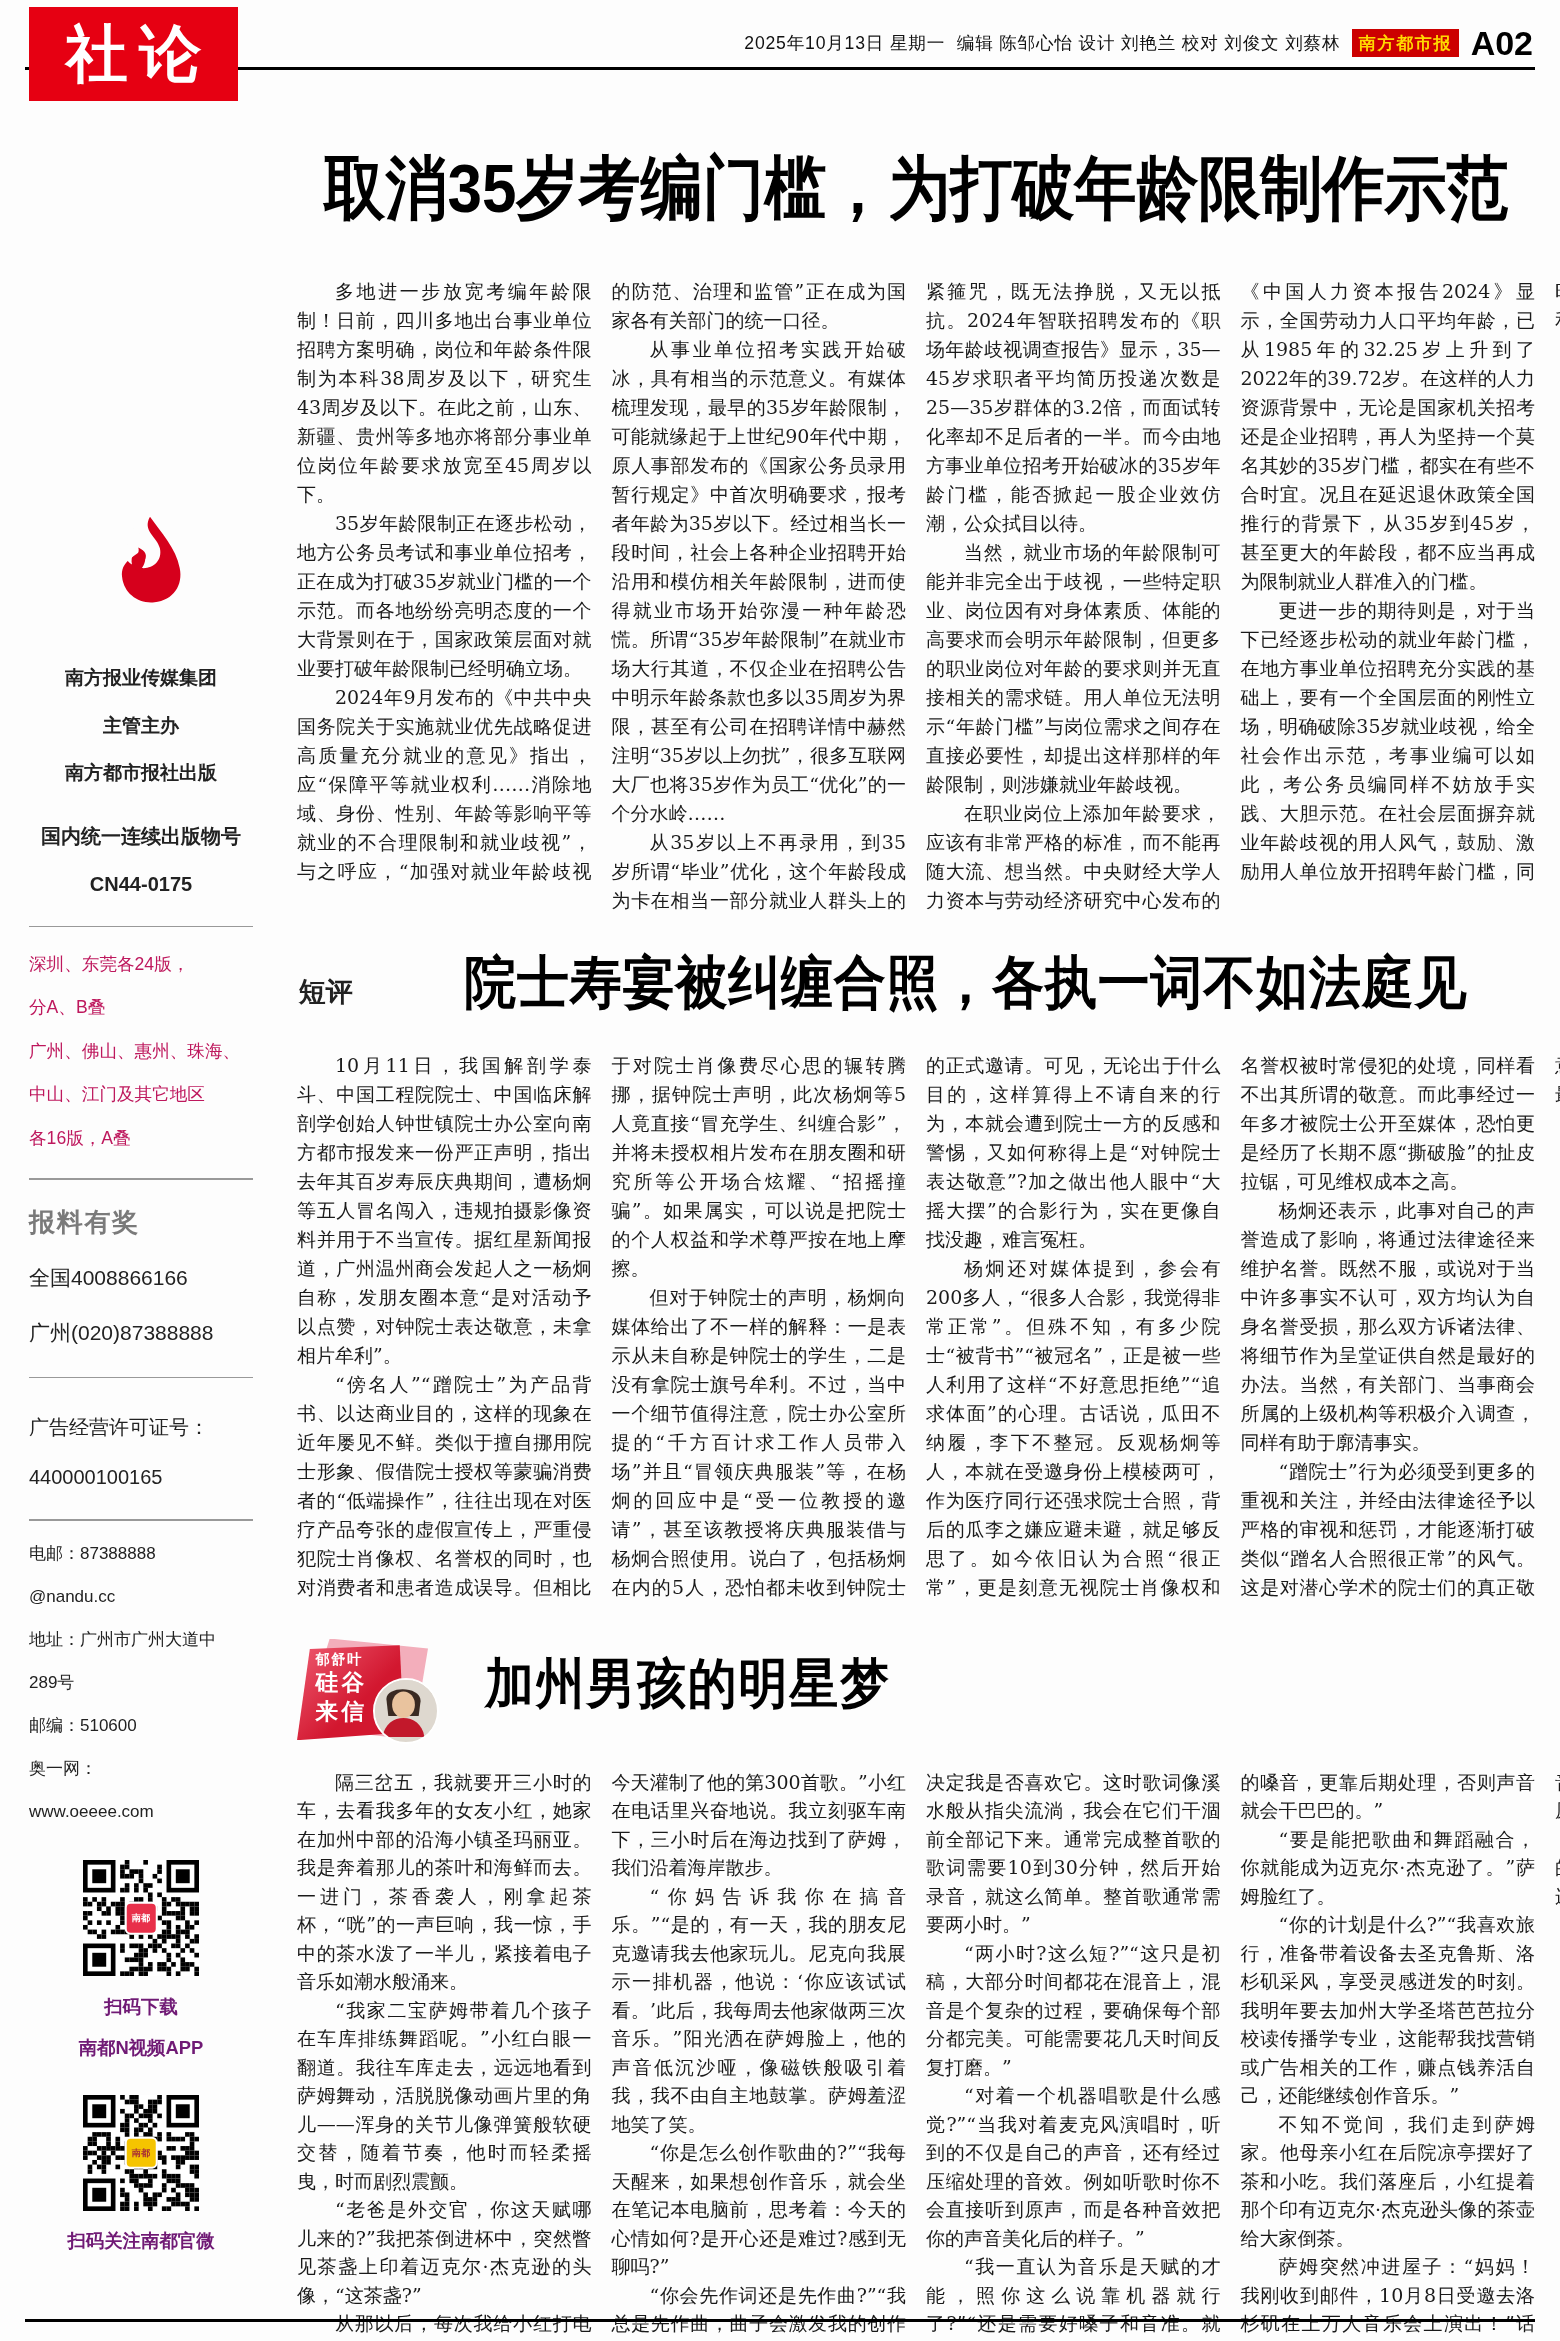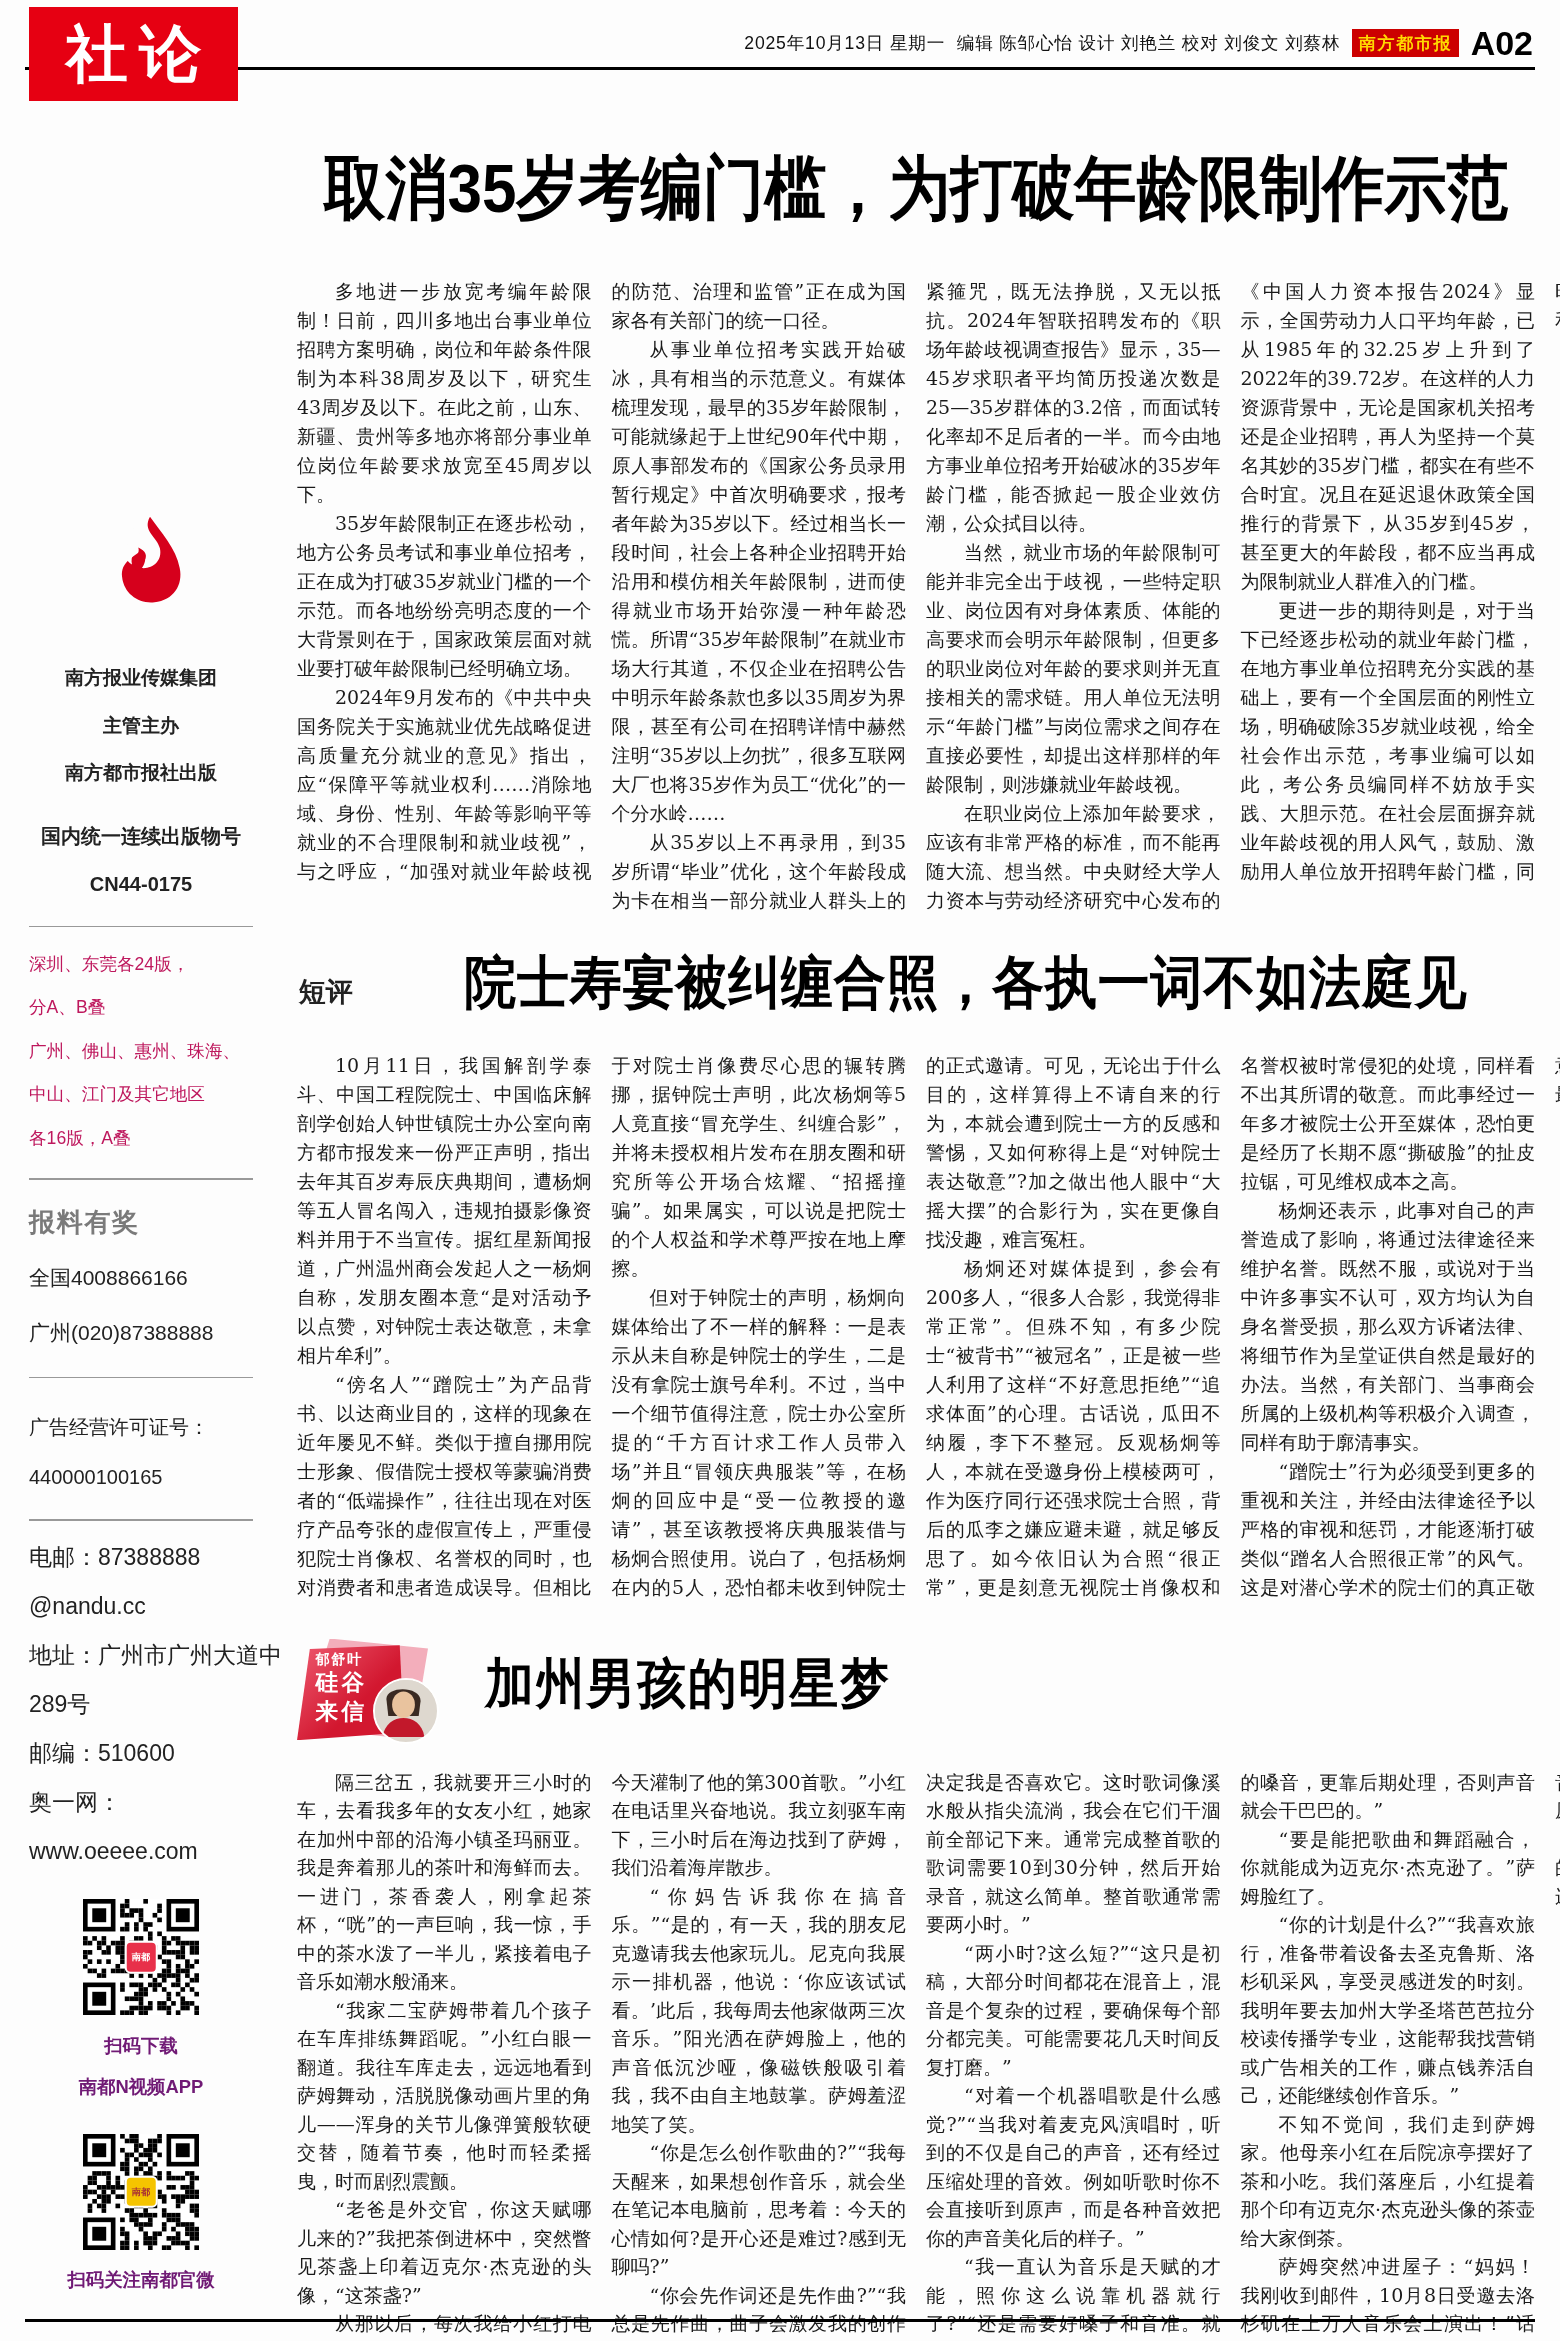--- a/index.html
+++ b/index.html
@@ -18,21 +18,21 @@
   .sidebar{position:absolute;left:29px;top:515px;width:224px;}
   .flame{display:block;margin:0 auto;width:94px;height:99px;}
   .sb-center{text-align:center;}
   .publisher{margin-top:50px;font-size:19px;font-weight:700;line-height:28.5px;color:#222;}
   .issn{margin-top:34px;font-size:20px;font-weight:700;line-height:28.5px;color:#222;}
   .sb-div{margin-top:27px;height:1.7px;background:#999;}
   .editions{margin-top:23.5px;font-size:17.6px;line-height:26px;color:#be185d;font-weight:500;white-space:nowrap;}
   .tips-title{margin-top:25px;font-size:26px;font-weight:900;color:#7a7a7a;letter-spacing:1.7px;}
   .phones{margin-top:11.7px;font-size:21px;line-height:34px;color:#222;font-weight:500;white-space:nowrap;}
   .license{margin-top:34px;font-size:20px;line-height:30px;color:#222;font-weight:500;white-space:nowrap;}
-  .contact{margin-top:20px;font-size:23px;line-height:26px;color:#222;font-weight:500;white-space:nowrap;}
+  .contact{margin-top:20px;font-size:17px;line-height:26px;color:#222;font-weight:500;white-space:nowrap;}
   .qr-wrap{margin-top:35px;text-align:center;}
   .qr{position:relative;width:116px;height:116px;margin:0 auto;background:#fff;}
   .qr svg{width:100%;height:100%;display:block;}
   .qr-logo{position:absolute;left:50%;top:50%;transform:translate(-50%,-50%);
            width:28.5px;height:28.5px;border-radius:5.9px;border:2.5px solid #fff;
            display:flex;align-items:center;justify-content:center;font-size:9.2px;font-weight:900;color:#fff;}
   .qr-caption{margin-top:8.4px;font-size:18.4px;line-height:23.5px;font-weight:700;color:#701a75;}
   
   .main{position:absolute;left:297px;top:141px;width:1238px;}
   .a1-headline{margin:0;text-align:center;font-size:62px;font-weight:900;letter-spacing:0px;color:#000;

